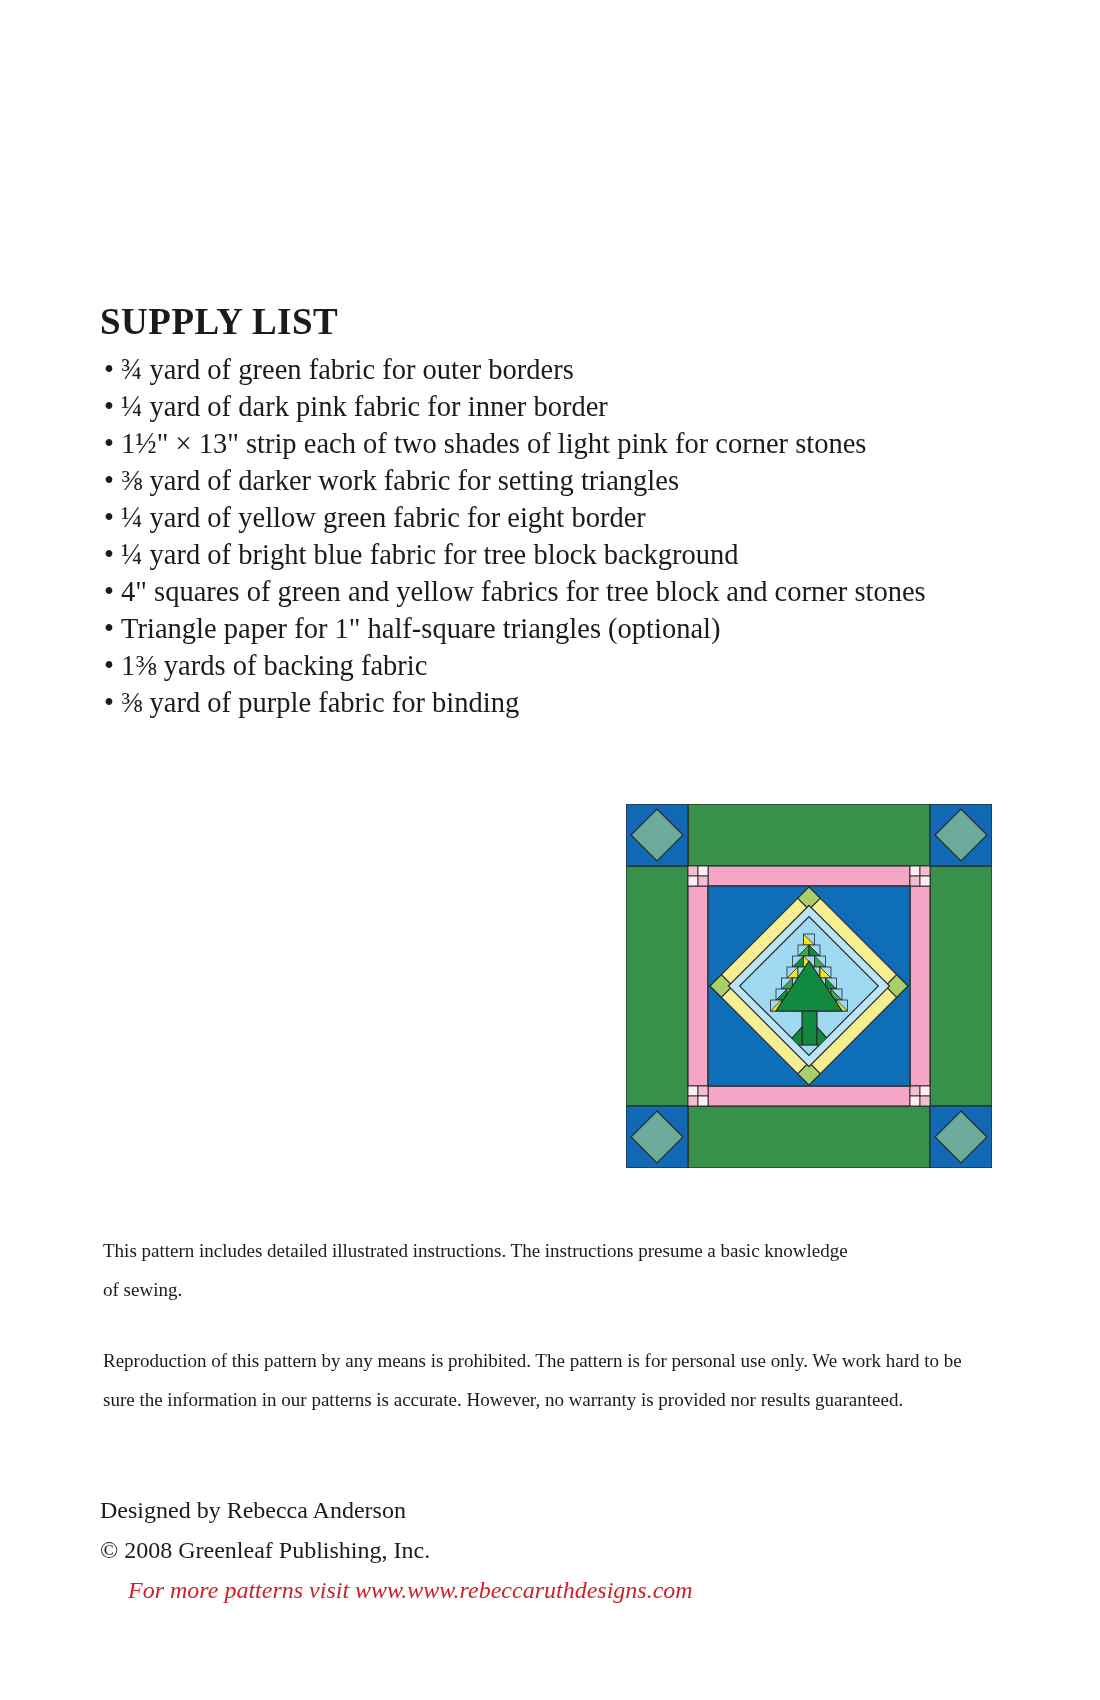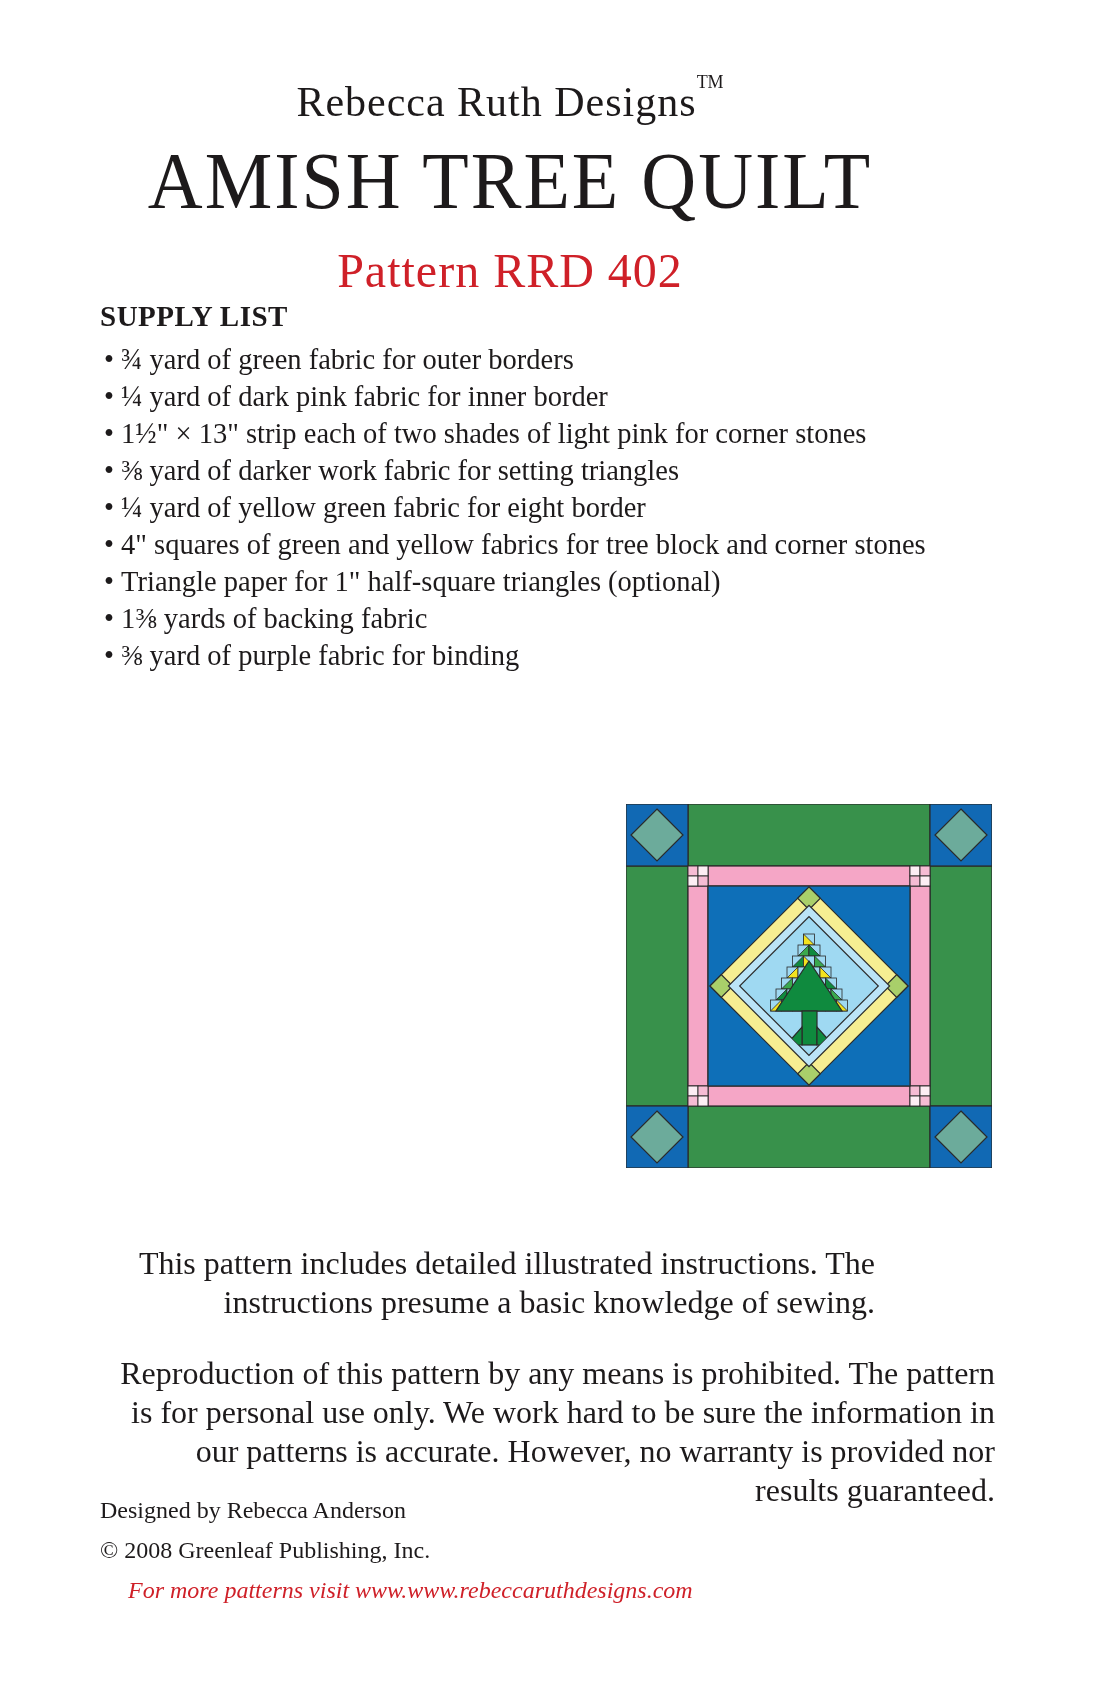--- a/index.html
+++ b/index.html
@@ -26,62 +26,58 @@
     white-space:nowrap;
   }
   .pattern-no{
     margin-top:18px;
     font-size:48px;letter-spacing:1px;
     color:var(--accent,#cf2028);
   }
   
   .supply{position:absolute;left:100px;top:300px;width:880px;}
   .supply h2{
-    margin:0 0 8px 0;font-size:29px;letter-spacing:0.5px;
+    margin:0 0 8px 0;font-size:37px;letter-spacing:0.5px;
     font-weight:700;
   }
   .supply ul{list-style:none;margin:4px;padding:0;}
   .supply li{
     font-size:28.5px;line-height:37px;
     padding-left:30px;text-indent:-30px;
   }
   .supply li::before{content:"\2022\00a0";}
   .supply li:nth-child(8){max-width:745px;}
   
   .quilt{position:absolute;left:626px;top:804px;width:366px;height:364px;}
   
-  .para{position:absolute;left:115px;font-size:32px;line-height:39px;text-align:right;}
+  .para{position:absolute;left:103px;font-size:19px;line-height:39px;}
   .p1{top:1212px;width:760px;}
   .p2{top:1322px;width:880px;}
   .footer{position:absolute;left:100px;top:1490px;font-size:24px;line-height:40px;}
   .footer .link-line{
     color:var(--link-color,#cf2028);
     font-style:italic;
     margin-left:28px;
   }
 </style>
 </head>
 <body>
 
 <div class="page">
 
-  <div class="header">
-    <div class="brand"><span>Rebecca Ruth Designs</span><span class="tm">TM</span></div>
-    <div class="main-title">AMISH TREE QUILT</div>
-    <div class="pattern-no">Pattern RRD 402</div>
-  </div>
 
   <div class="supply">
     <h2>SUPPLY LIST</h2>
     <ul>
       <li>¾ yard of green fabric for outer borders</li>
       <li>¼ yard of dark pink fabric for inner border</li>
       <li>1½" × 13" strip each of two shades of light pink for corner stones</li>
       <li>⅜ yard of darker work fabric for setting triangles</li>
       <li>¼ yard of yellow green fabric for eight border</li>
+      <li>¼ yard of bright blue fabric for tree block background</li>
       <li>4" squares of green and yellow fabrics for tree block and corner stones</li>
       <li>Triangle paper for 1" half-square triangles (optional)</li>
       <li>1⅜ yards of backing fabric</li>
       <li>⅜ yard of purple fabric for binding</li>
     </ul>
   </div>
 
   <svg class="quilt" viewBox="0 0 366 364" xmlns="http://www.w3.org/2000/svg">
     <g stroke="var(--q-outline)" stroke-width="1.2">
 

